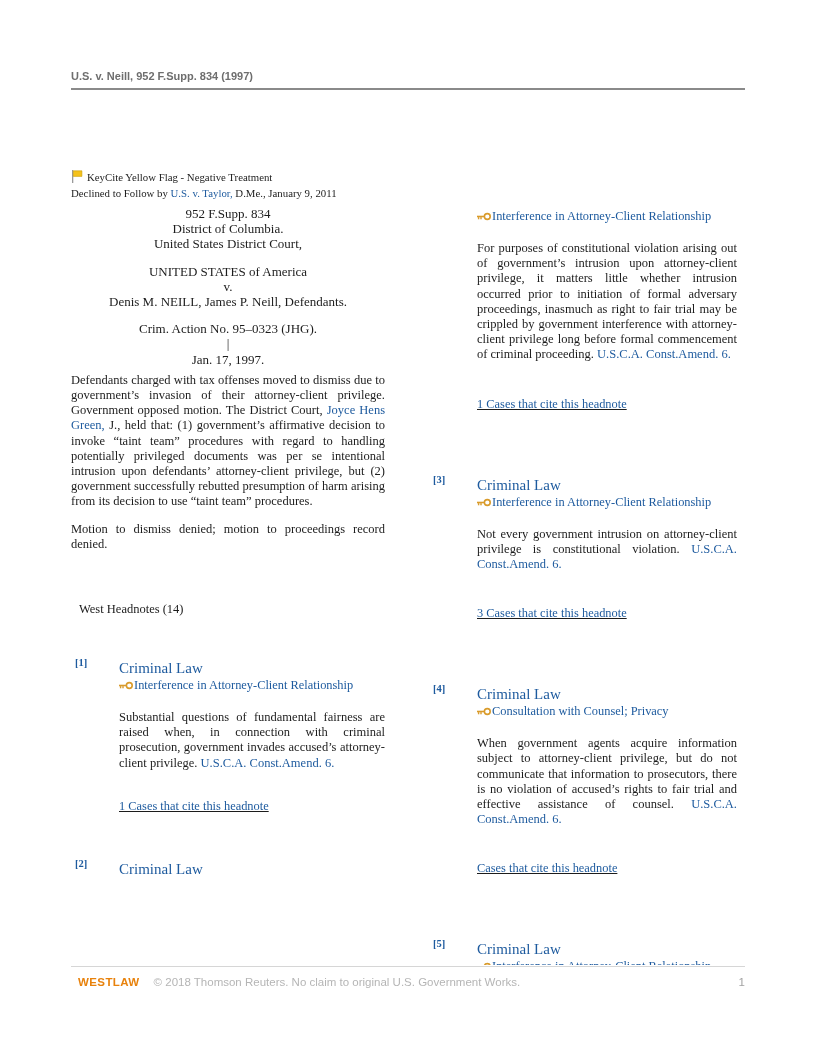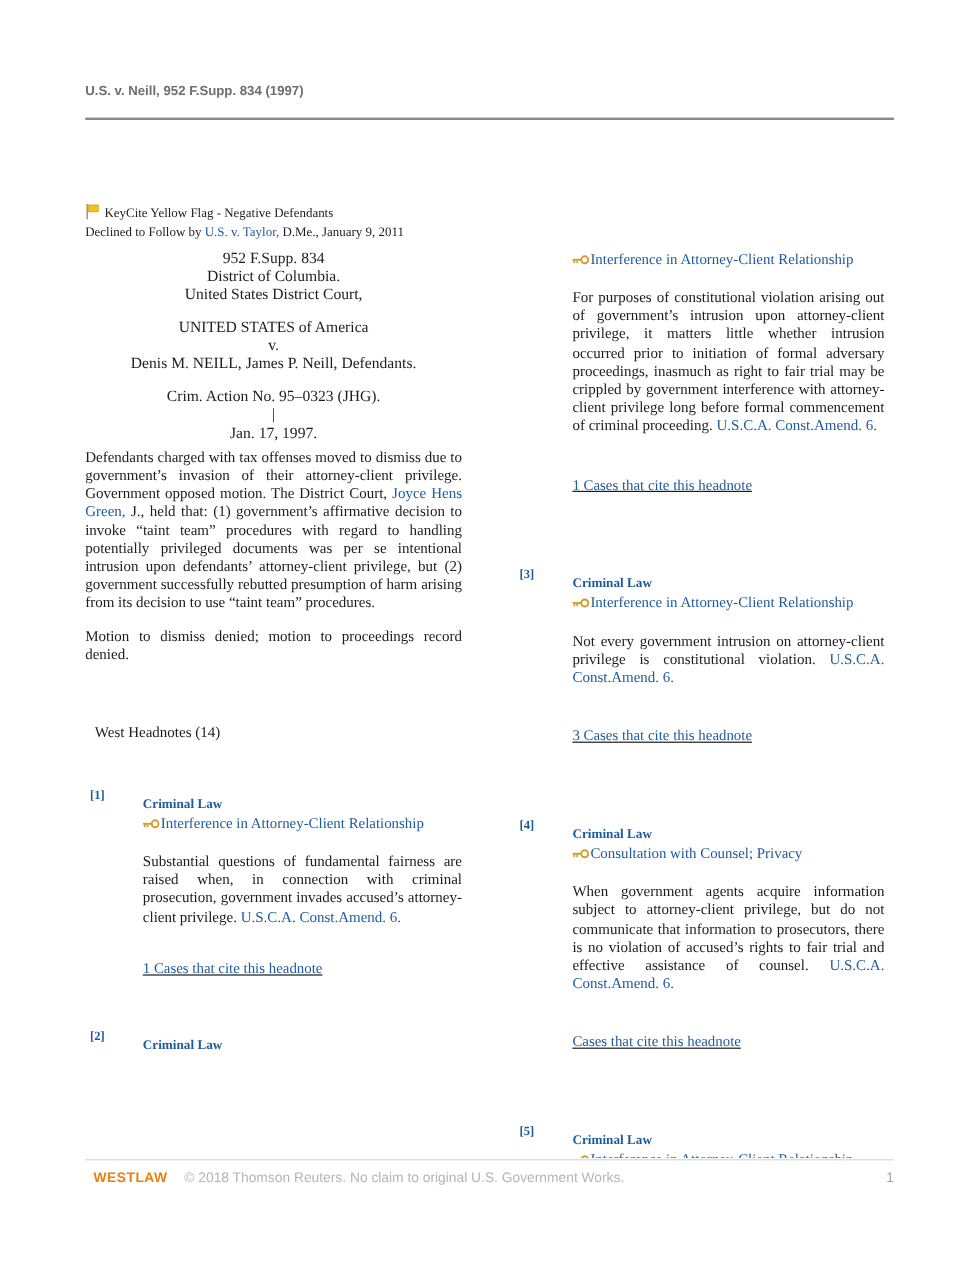--- a/index.html
+++ b/index.html
@@ -17,21 +17,21 @@
   }
 
   
   .doc-header {
     position: absolute;
     left: 71px; right: 71px; top: 70px;
     font-family: "Liberation Sans", "DejaVu Sans", sans-serif;
     font-size: 11px;
     font-weight: bold;
     color: #6e6e6e;
-    padding-bottom: 16px;
+    padding-bottom: 6px;
     border-bottom: 2px solid #8a8a8a;
   }
 
   
   .col { position: absolute; overflow: hidden; }
   .col.left  { left: 71px;  top: 170px; width: 314px; height: 800px; }
   .col.right { left: 429px; top: 145px; width: 308px; height: 820px; }
 
   .body {
     font-size: 12.5px;
@@ -57,21 +57,21 @@
   .wh-title { margin-top: 50px; padding-left: 8px; font-size: 12.5px; }
 
   
   .headnote { position: relative; padding-left: 48px; margin-top: 42px; }
   .col.right .headnote { margin-top: 64px; }
   .headnote.first { margin-top: 0; }
   .hn-num {
     position: absolute; left: 4px; top: -2px;
     font-size: 10.5px; font-weight: bold; color: #1d5a9e;
   }
-  .hn-topic { font-size: 11px; font-weight: bold; color: #1d5a9e; line-height: 15px; }
+  .hn-topic { font-size: 15px; font-weight: normal; color: #1d5a9e; line-height: 15px; }
   .hn-key { margin-top: 1px; font-size: 12.4px; line-height: 15px; }
   .key-icon { display: inline-block; vertical-align: -1px; margin-right: 1px; }
   .hn-text { margin-top: 16px; }
   .hn-cases { margin-top: 28px; font-size: 12.4px; line-height: 15px; text-decoration: underline; }
   .col.right .hn-cases { margin-top: 34px; }
   .hn-stub { margin-top: 46px; }
 
   
   .doc-footer {
     position: absolute;
@@ -102,21 +102,21 @@
   </div>
 
   <main>
 
     <section class="col left">
 
       <div class="keycite-line">
         <span class="flag-icon"><svg width="12" height="13" viewBox="0 0 12 13">
               <rect x="1" y="0" width="1.3" height="13" fill="#9a9a9a"></rect>
               <path d="M2.3 0.8 h8.6 v5.6 h-8.6 z" fill="#f5c21b" stroke="#c79a00" stroke-width="0.6"></path>
-            </svg></span><span>KeyCite Yellow Flag - Negative Defendants</span>
+            </svg></span><span>KeyCite Yellow Flag - Negative Treatment</span>
       </div>
       <div class="declined-line">
         <span>Declined to Follow by </span><a class="lnk">U.S. v. Taylor,</a><span> D.Me., January 9, 2011</span>
       </div>
 
       <div class="title-block">
         <div>952 F.Supp. 834</div>
         <div>District of Columbia.</div>
         <div>United States District Court,</div>
         <div class="gap"></div>

